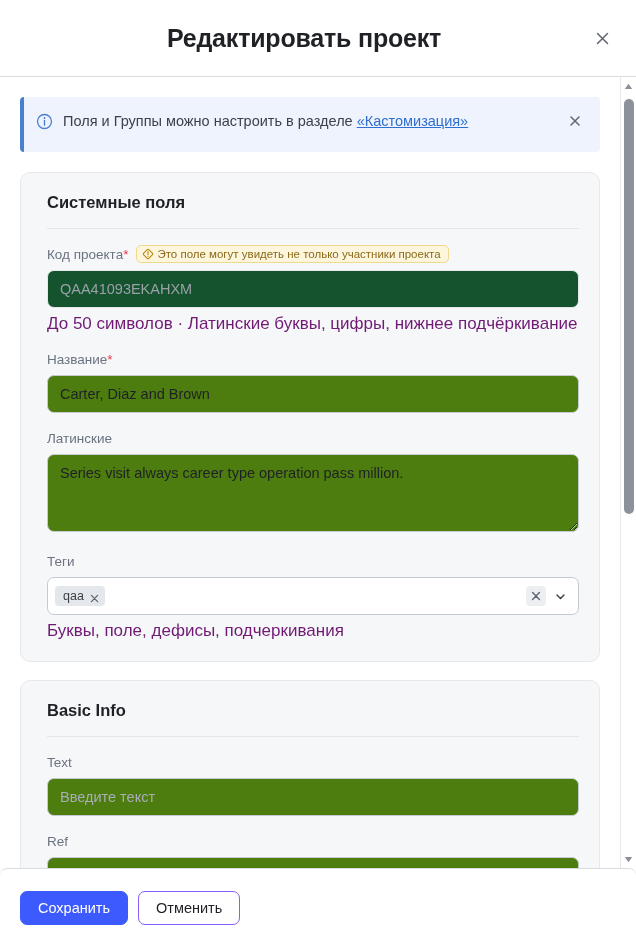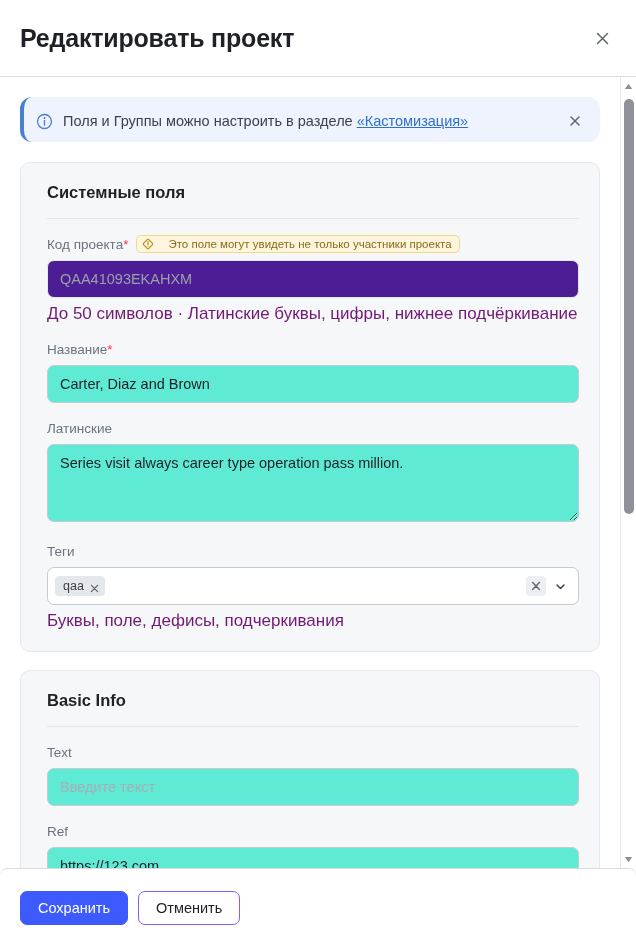--- a/index.html
+++ b/index.html
@@ -29,20 +29,21 @@
     padding: 0 20px 0 20px;
     background: #fff;
   }
   .modal-title {
     font-size: 25px;
     font-weight: 700;
     color: #1f2126;
     letter-spacing: -0.2px;
     flex: 1 1 auto;
     line-height: 1;
+    text-align: center;
   }
   .icon-btn {
     width: 28px; height: 28px;
     border: none; background: transparent;
     display: flex; align-items: center; justify-content: center;
     cursor: pointer; padding: 0;
     color: #5f6672;
   }
   .icon-btn svg { display: block; }
 
@@ -87,22 +88,22 @@
     border-radius: 6px;
     cursor: pointer;
   }
 
   
   .info-banner {
     display: flex;
     align-items: center;
     background: #eef3fd;
     border-left: 4px solid #4a7fd0;
-    border-radius: 12px;
-    padding: 13px 14px 10px 12px;
+    border-radius: 4px;
+    padding: 13px 14px 20px 12px;
     margin-bottom: 20px;
   }
   .info-ico {
     flex: 0 0 auto;
     margin-right: 10px;
     color: #4a7fd0;
     display: flex; align-items: center;
   }
   .info-text {
     flex: 1 1 auto;
@@ -156,46 +157,46 @@
   .req { color: #f0374a; }
   .hint {
     font-size: 17px;
     color: #701a75;
     margin-top: 6px;
   }
 
   .badge-warn {
     display: inline-flex;
     align-items: center;
-    gap: 14px;
+    gap: 3px;
     background: #fdf6dd;
     border: 1px solid #f0d98a;
     border-radius: 5px;
     padding: 2px 7px 2px 5px;
     font-size: 11.5px;
     color: #8a6a1a;
     white-space: nowrap;
   }
   .badge-warn .wico { display: flex; color: #b8860b; }
 
   .input {
     width: 100%;
     height: 38px;
     border: 1px solid #c6cad1;
     border-radius: 7px;
-    background: #5eead4;
+    background: #4d7c0f;
     padding: 0 12px;
     font-size: 14.5px;
     color: #1f2126;
     font-family: "Liberation Sans", sans-serif;
     outline: none;
   }
   .input::placeholder { color: #a9aeb7; }
   .input.disabled {
-    background: #4c1d95;
+    background: #14532d;
     border-color: #e6e8ec;
     color: #9aa0a8;
   }
   textarea.input {
     height: 78px;
     padding: 9px 12px;
     line-height: 1.35;
     resize: vertical;
     overflow: hidden;
   }

